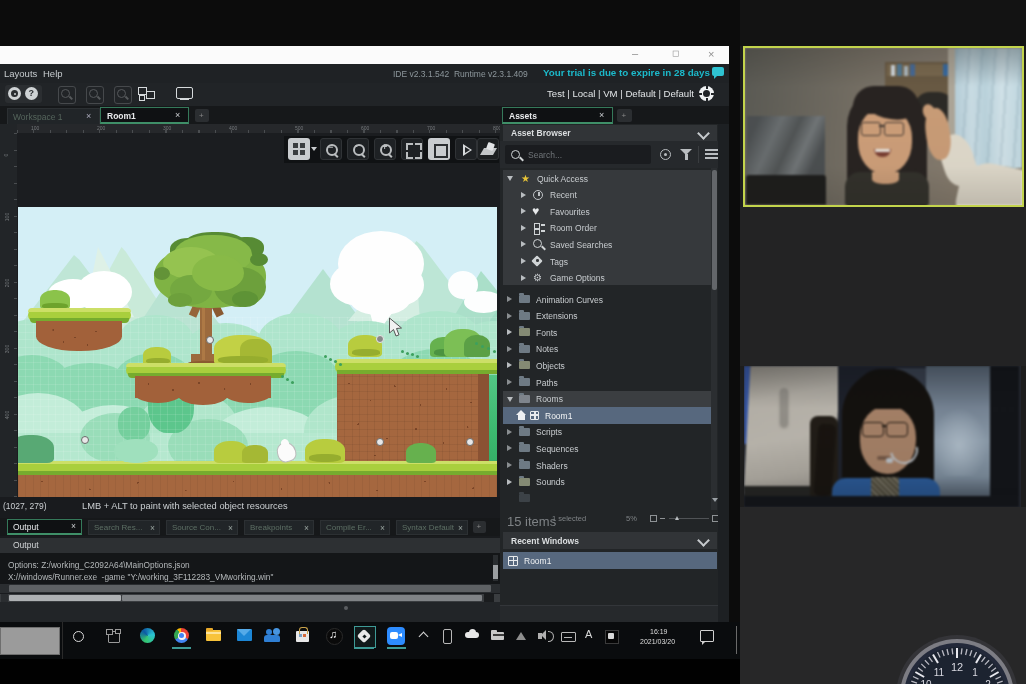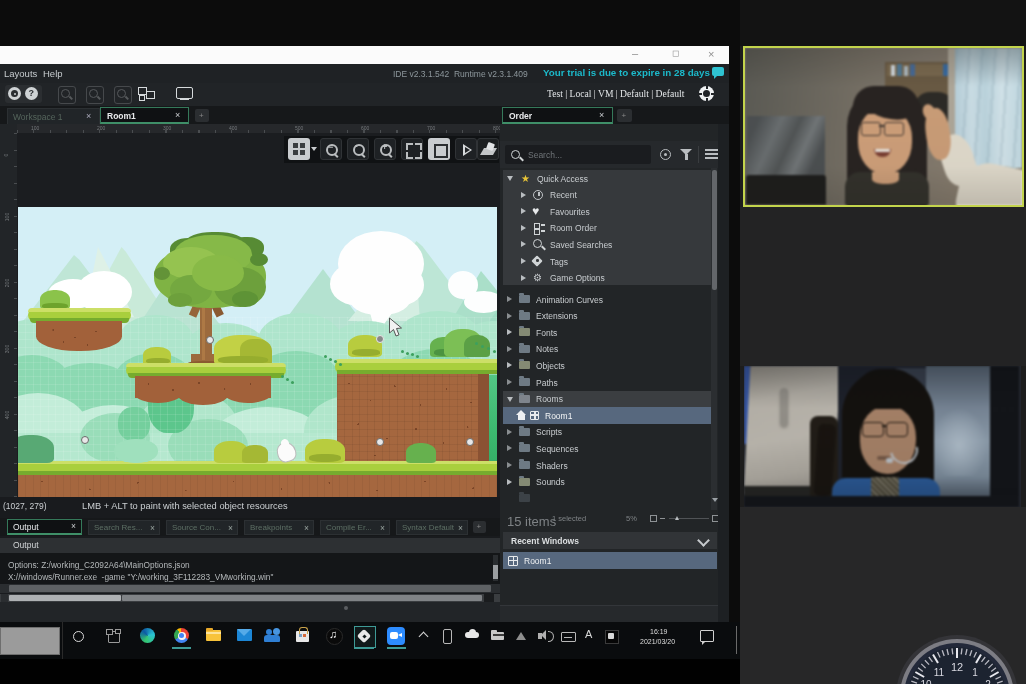--- a/index.html
+++ b/index.html
@@ -61,21 +61,21 @@
       <div class="a" style="left:114px;top:3px;width:16px;height:16px;border:1px solid #46494c;border-radius:3px;"></div>
       <div class="a" style="left:117px;top:6px;width:7px;height:7px;border:1.5px solid #56595c;border-radius:50%;"></div>
       <div class="a" style="left:125px;top:14px;width:4px;height:1.5px;background:#56595c;transform:rotate(45deg);"></div>
 
       <div class="a" style="left:138px;top:4px;width:7px;height:6px;border:1.5px solid #d6dadc;"></div>
       <div class="a" style="left:146px;top:8px;width:7px;height:6px;border:1.5px solid #d6dadc;background:#212427;"></div>
       <div class="a" style="left:139px;top:12px;width:4px;height:4px;border:1.5px solid #d6dadc;"></div>
 
       <div class="a" style="left:176px;top:4px;width:15px;height:10px;border:1.5px solid #d6dadc;border-radius:2px;"></div>
       <div class="a" style="left:180px;top:15px;width:9px;height:2px;background:#d6dadc;"></div>
-      <span class="a tx" style="left:547px;top:5px;font-size:9.6px;color:#e3e6e8;font-family:Liberation Serif, serif;">Test | Local | VM | Default | Default</span>
+      <span class="a tx" style="left:547px;top:5px;font-size:9.6px;color:#e3e6e8;">Test | Local | VM | Default | Default</span>
       <div class="a" style="left:699px;top:3px;width:15px;height:15px;border-radius:50%;background:#f0f2f3;"></div>
       <div class="a" style="left:703px;top:7px;width:7px;height:7px;border-radius:50%;background:#212427;"></div>
       <div class="a" style="left:705.5px;top:2px;width:2.5px;height:4px;background:#212427;"></div>
       <div class="a" style="left:705.5px;top:15px;width:2.5px;height:4px;background:#212427;"></div>
       <div class="a" style="left:698px;top:9.5px;width:4px;height:2.5px;background:#212427;"></div>
       <div class="a" style="left:711px;top:9.5px;width:4px;height:2.5px;background:#212427;"></div>
     </div>
 
     <div class="a" style="left:0;top:42px;width:729px;height:18px;background:#16181a;">
       <div class="a" style="left:7px;top:2px;width:91px;height:16px;background:#212528;border:1px solid #2c3033;">
@@ -371,28 +371,32 @@
 
       <div class="a" style="left:0;top:88px;width:500px;height:20px;background:#222528;">
         <div class="a" style="left:344px;top:4px;width:4px;height:4px;border-radius:50%;background:#5a5d60;"></div>
       </div>
     </div>
 
     <div class="a" id="assets" style="left:500px;top:42px;width:229px;height:516px;background:#222527;">
 
       <div class="a" style="left:0;top:0;width:229px;height:18px;background:#16181a;">
         <div class="a" style="left:2px;top:1px;width:111px;height:17px;background:#0f1113;border:1px solid #35795a;border-bottom:2px solid #3f8f68;box-sizing:border-box;">
-          <span class="a tx" style="left:6px;top:3px;font-size:8.5px;color:#e8eaec;font-weight:bold;">Order</span>
+          <span class="a tx" style="left:6px;top:3px;font-size:8.5px;color:#e8eaec;font-weight:bold;">Assets</span>
           <span class="a tx" style="left:96px;top:2px;font-size:9px;color:#cccfd2;">×</span>
         </div>
         <div class="a" style="left:117px;top:3px;width:15px;height:13px;background:#2b2e31;border-radius:2px;">
           <span class="a tx" style="left:4.5px;top:2px;font-size:8px;color:#888;">+</span>
         </div>
       </div>
 
+      <div class="a" style="left:3px;top:19px;width:214px;height:16px;background:#313437;">
+        <span class="a tx" style="left:8px;top:3px;font-size:8.5px;color:#dcdfe1;font-weight:bold;">Asset Browser</span>
+        <span class="a" style="left:196px;top:4px;width:7px;height:7px;border-right:2px solid #c6cacd;border-bottom:2px solid #c6cacd;transform:rotate(45deg);"></span>
+      </div>
 
       <div class="a" style="left:0;top:35px;width:229px;height:27px;background:#26292c;">
         <div class="a" style="left:5px;top:4px;width:146px;height:19px;background:#1a1c1f;border-radius:2px;">
           <div class="a" style="left:6px;top:5px;width:7px;height:7px;border:1.8px solid #cfd3d5;border-radius:50%;"></div>
           <div class="a" style="left:14px;top:13px;width:5px;height:2px;background:#cfd3d5;transform:rotate(45deg);"></div>
           <span class="a tx" style="left:23px;top:5px;font-size:8.5px;color:#6f7478;">Search...</span>
         </div>
         <div class="a" style="left:160px;top:8px;width:11px;height:11px;border:1.6px solid #b9bdc0;border-radius:50%;box-sizing:border-box;"></div>
         <div class="a" style="left:164px;top:12px;width:3px;height:3px;background:#b9bdc0;border-radius:50%;"></div>
         <div class="a" style="left:180px;top:8px;width:0;height:0;border-left:6px solid transparent;border-right:6px solid transparent;border-top:6px solid #b9bdc0;"></div>

